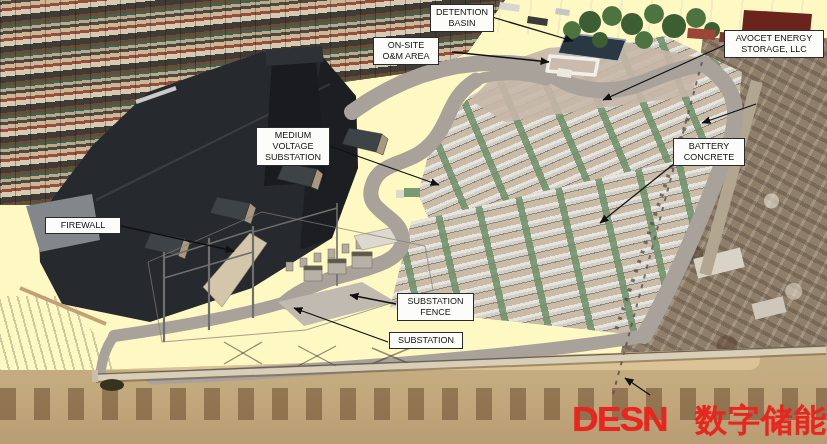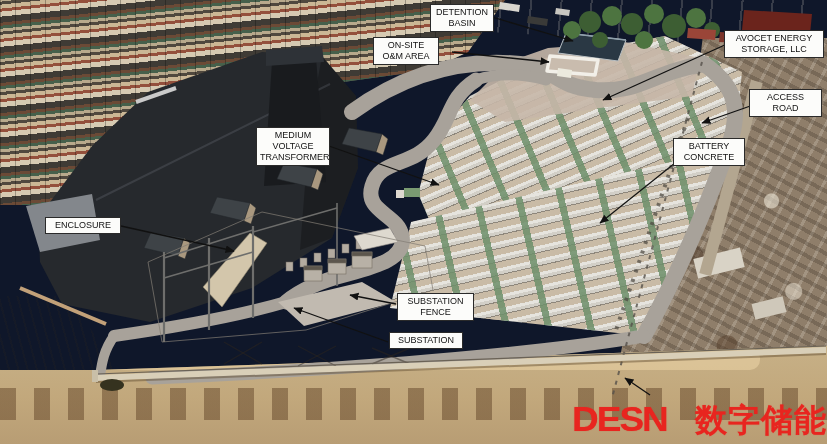--- a/index.html
+++ b/index.html
@@ -1,17 +1,17 @@
 <!DOCTYPE html>
 <html><head>
 <meta charset="utf-8">
 <style>
   html,body{margin:0;padding:0;background:#fff;}
   .scene{position:relative;width:827px;height:444px;overflow:hidden;
-         background:#0f172a;font-family:"Liberation Sans",sans-serif;text-decoration:underline;}
+         background:#fef9c3;font-family:"Liberation Sans",sans-serif;text-decoration:underline;}
   .scene *{box-sizing:border-box;}
   .layer{position:absolute;}
 
   
   .container-yard{left:0;top:0;width:505px;height:205px;background-color:#57524c;
     background-image:
       repeating-linear-gradient(90deg, rgba(0,0,0,.28) 0 1px, transparent 1px 15px),
       repeating-linear-gradient(-6deg,
         #d6cab2 0 5px, #94503c 5px 8px, #cbb795 8px 12px, #50483e 12px 15px,
         #b8a98c 15px 18px, #46604b 18px 21px, #6b4a36 21px 24px, #3f3b35 24px 30px);
@@ -243,27 +243,26 @@
       <line x1="650" y1="395" x2="625" y2="378" marker-end="url(#ah)"></line>
     </g>
   </svg>
 
   <div class="lbl" style="left:430px;top:4px;width:64px">DETENTION
 BASIN</div>
   <div class="lbl" style="left:373px;top:37px;width:66px">ON-SITE
 O&amp;M AREA</div>
   <div class="lbl" style="left:724px;top:30px;width:100px">AVOCET ENERGY
 STORAGE, LLC</div>
-  <div class="lbl" style="left:749px;top:89px;width:73px">ACCESS ROAD</div>
   <div class="lbl" style="left:256px;top:127px;width:74px">MEDIUM
 VOLTAGE
-TRANSFORMER</div>
+SUBSTATION</div>
   <div class="lbl" style="left:673px;top:138px;width:72px">BATTERY
 CONCRETE</div>
-  <div class="lbl" style="left:45px;top:217px;width:76px">ENCLOSURE</div>
+  <div class="lbl" style="left:45px;top:217px;width:76px">FIREWALL</div>
   <div class="lbl" style="left:397px;top:293px;width:77px">SUBSTATION
 FENCE</div>
   <div class="lbl" style="left:389px;top:332px;width:74px">SUBSTATION</div>
 
   <div class="watermark">
     <span class="wm-latin">DESN</span>
     <span class="wm-cjk">数字储能网</span>
   </div>
 
 </div>

